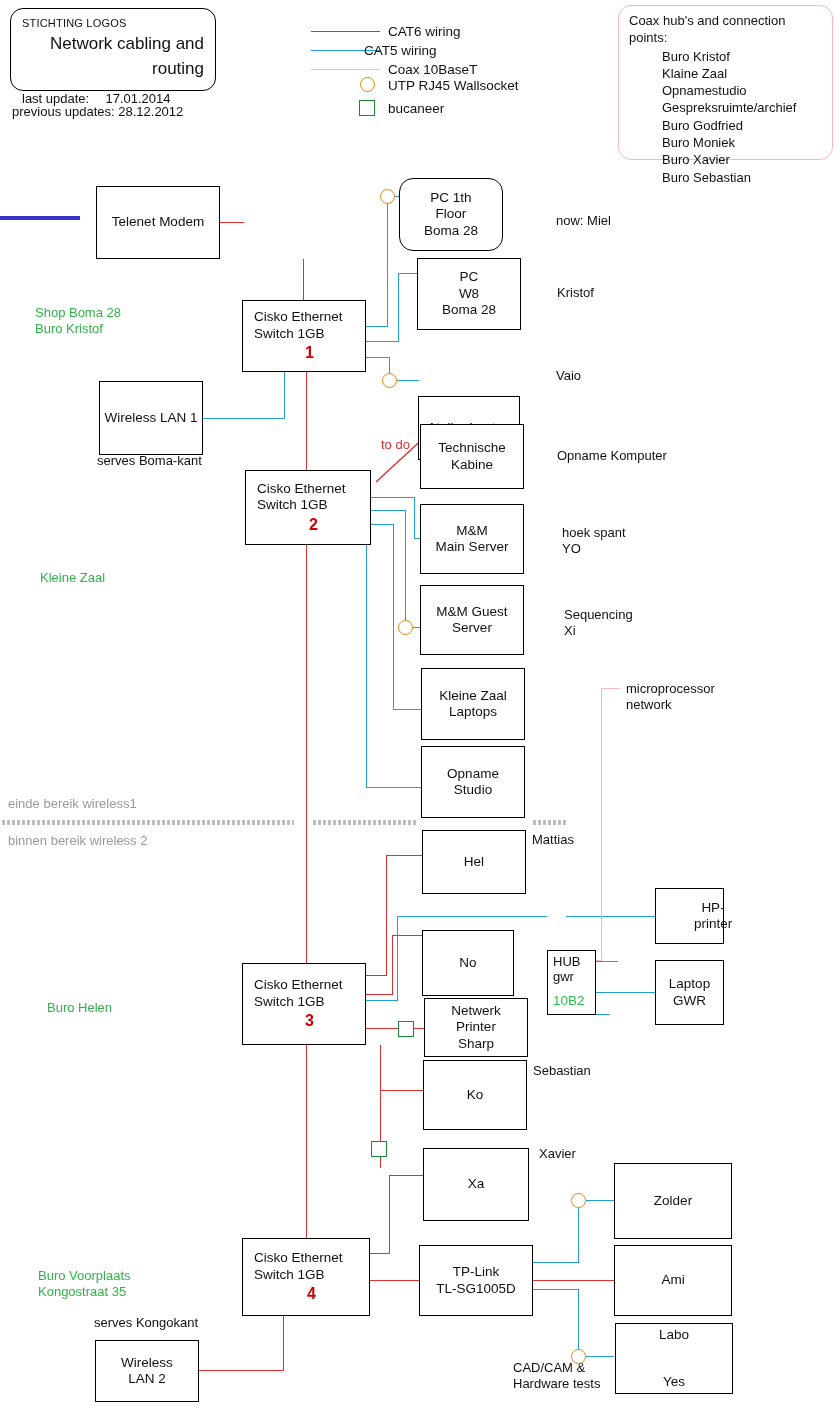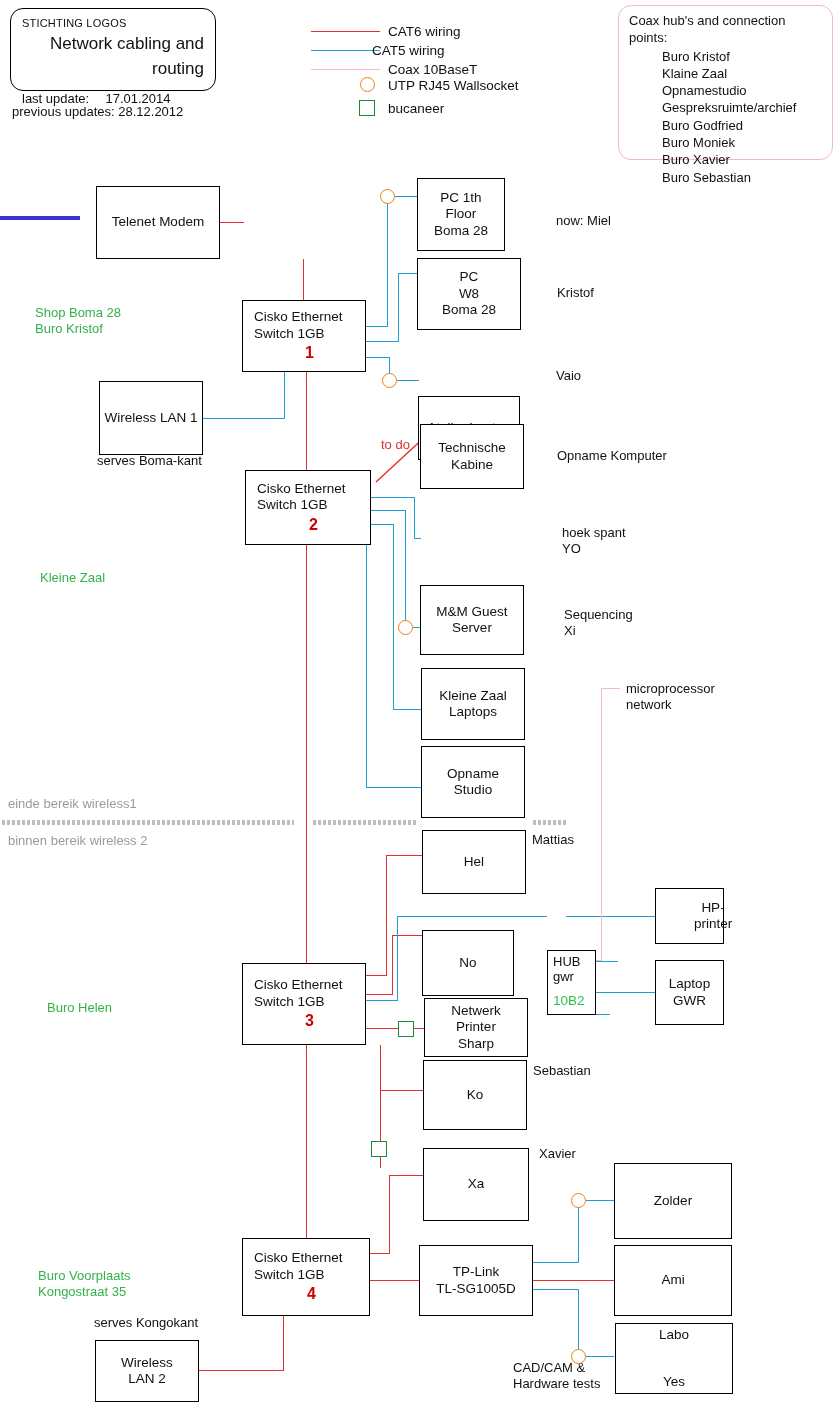--- a/index.html
+++ b/index.html
@@ -57,21 +57,21 @@
       <span style="display:inline-block;width:9px;"></span>
       <span>17.01.2014</span>
     </div>
   </div>
   <div class="lbl" style="left:12px;top:104px;">previous updates: 28.12.2012</div>
 
   <div class="lgline cat6" style="left:311px;top:31px;width:69px;"></div>
   <span class="lgtxt" style="left:388px;top:24px;">CAT6 wiring</span>
 
   <div class="lgline cat5" style="left:311px;top:50px;width:69px;"></div>
-  <span class="lgtxt" style="left:372px;top:43px;">CAT5 wiring</span>
+  <span class="lgtxt" style="left:364px;top:43px;">CAT5 wiring</span>
 
   <div class="lgline coax" style="left:311px;top:69px;width:69px;"></div>
   <span class="lgtxt" style="left:388px;top:62px;">Coax 10BaseT</span>
 
   <div class="sock" style="left:360px;top:77px;"></div>
   <span class="lgtxt" style="left:388px;top:78px;">UTP RJ45 Wallsocket</span>
 
   <div class="buc" style="left:359px;top:100px;"></div>
   <span class="lgtxt" style="left:388px;top:101px;">bucaneer</span>
 
@@ -226,41 +226,45 @@
     <span class="ln">Cisko Ethernet</span>
     <span class="ln">Switch 1GB</span>
     <span class="num">4</span>
   </div>
 
   <div class="box" style="left:95px;top:1340px;width:104px;height:62px;">
     <span class="ln">Wireless</span>
     <span class="ln">LAN 2</span>
   </div>
 
-  <div class="box" style="left:417px;top:178px;width:88px;height:73px;">
+  <div class="box" style="left:399px;top:178px;width:104px;height:73px;border-radius:14px;">
     <span class="ln">PC 1th</span>
     <span class="ln">Floor</span>
     <span class="ln">Boma 28</span>
   </div>
 
   <div class="box" style="left:417px;top:258px;width:104px;height:72px;">
     <span class="ln">PC</span>
     <span class="ln">W8</span>
     <span class="ln">Boma 28</span>
   </div>
 
   <div class="box" style="left:418px;top:348px;width:102px;height:64px;margin-top:48px;">
     <span class="ln">Atelier Laptop</span>
   </div>
 
   <div class="box" style="left:420px;top:424px;width:104px;height:65px;">
     <span class="ln">Technische</span>
     <span class="ln">Kabine</span>
   </div>
 
+  <div class="box" style="left:420px;top:504px;width:104px;height:70px;">
+    <span class="ln">M&amp;M</span>
+    <span class="ln">Main Server</span>
+  </div>
 
   <div class="box" style="left:420px;top:585px;width:104px;height:70px;">
     <span class="ln">M&amp;M Guest</span>
     <span class="ln">Server</span>
   </div>
 
   <div class="box" style="left:421px;top:668px;width:104px;height:72px;">
     <span class="ln">Kleine Zaal</span>
     <span class="ln">Laptops</span>
   </div>

